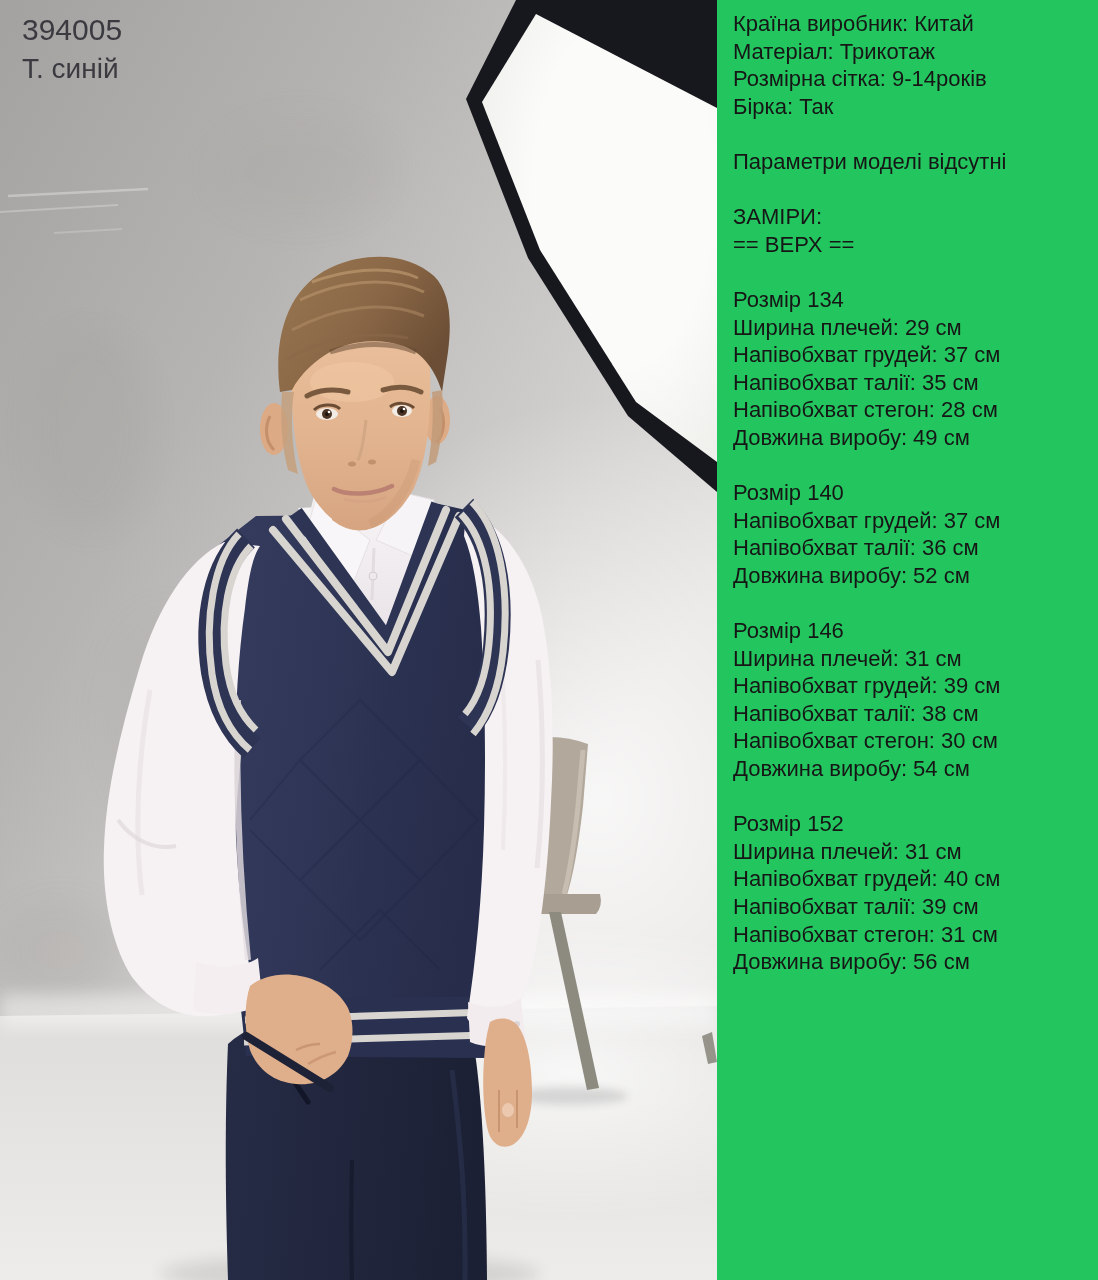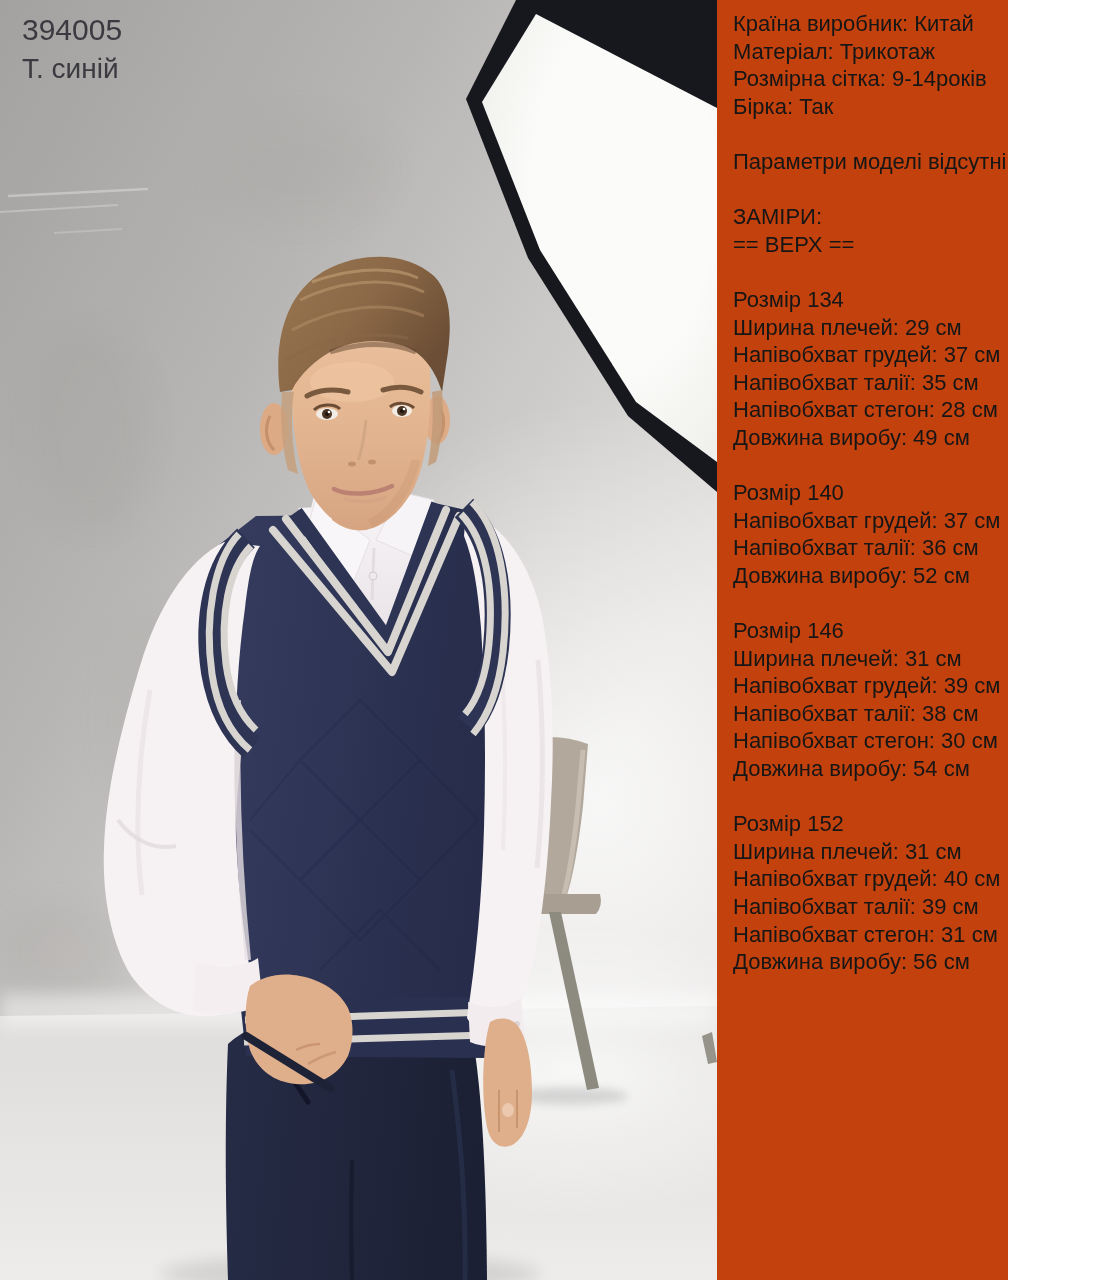--- a/index.html
+++ b/index.html
@@ -1,31 +1,31 @@
 <!DOCTYPE html>
 <html><head>
 <meta charset="utf-8">
 <style>
   html,body { margin:0; padding:0; }
   .page {
-    position:relative; width:1008px; height:1280px; overflow:hidden;
+    position:relative; width:1098px; height:1280px; overflow:hidden;
     background:#ffffff; font-family:"Liberation Sans", sans-serif;
   }
   .photo {
     position:absolute; left:0; top:0; width:717px; height:1280px; overflow:hidden;
   }
   .photo svg { display:block; width:717px; height:1280px; }
   .photo-labels {
     position:absolute; left:22px; top:10px; color:#3a3a40;
   }
   .photo-labels .article { font-size:30px; line-height:39px; }
   .photo-labels .colorname { font-size:28px; line-height:39px; }
   .panel {
     position:absolute; left:717px; top:0; width:381px; height:1280px;
-    background:#c2410c; color:#161616;
+    background:#22c55e; color:#161616;
     padding:10px 8px 0 16px; box-sizing:border-box;
     font-size:22px; line-height:27.6px;
   }
   .line { white-space:pre; }
   .gap { height:27.6px; }
   .size-block { margin-top:27.6px; }
 </style>
 </head>
 <body>
 

